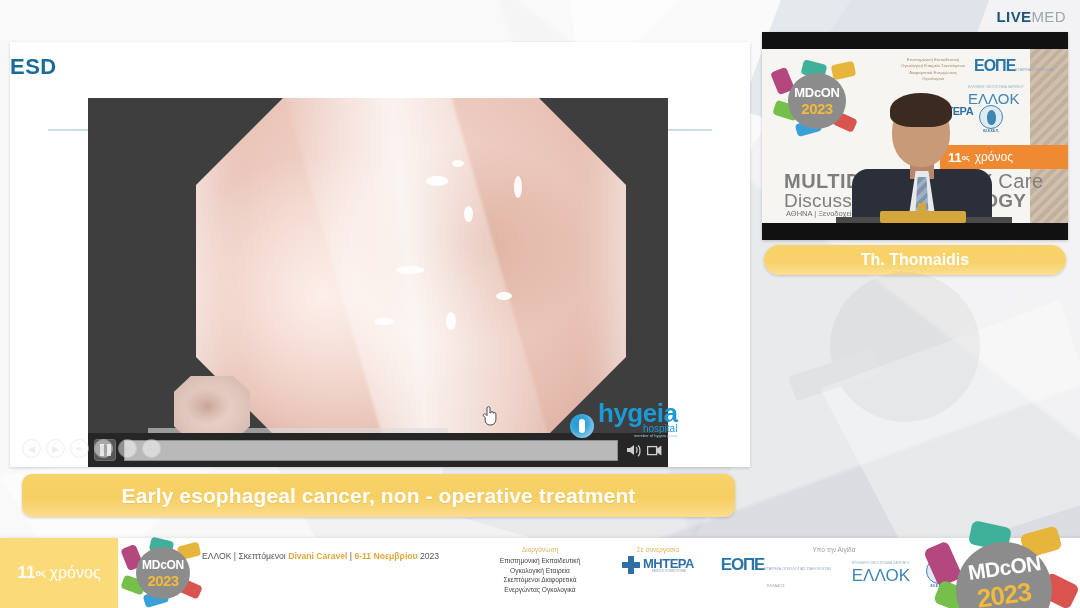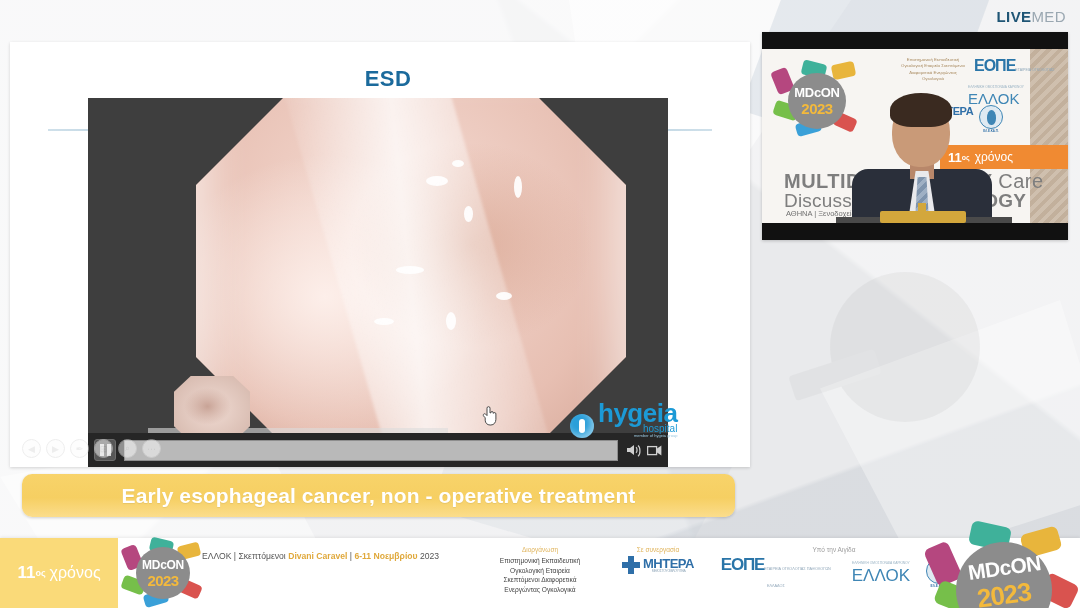--- a/index.html
+++ b/index.html
@@ -44,23 +44,22 @@
   #brand .live { font-weight: bold; color: #1f5575; }
   #brand .med  { font-weight: normal; color: #9aa7b1; }
 
   
   #slide {
     position: absolute; left: 10px; top: 42px; width: 740px; height: 425px;
     background: #ffffff;
     box-shadow: 0 1px 3px rgba(0,0,0,.16);
   }
   #slide-title {
-    position: absolute; left: 8px; top: 12px; width: 100%;
-    text-align: center;
-    font-size: 22px; font-weight: bold; color: #1b6a9c; letter-spacing: .5px; margin-top: 12px;
+    position: absolute; left: 0; top: 12px; width: 100%;
+    font-size: 22px; font-weight: bold; color: #1b6a9c; letter-spacing: .5px;
   }
   #slide-rule {
     position: absolute; left: 38px; top: 87px; width: 664px; height: 2px;
     background: linear-gradient(90deg,#cfe0ea,#8fb6cd 50%,#cfe0ea);
   }
 
   
   #video {
     position: absolute; left: 78px; top: 56px; width: 580px; height: 369px;
     background: #3e3e3e; overflow: hidden;
@@ -558,20 +557,23 @@
         <div class="tie"></div>
       </div>
       <div id="podium">
         <div class="mic"></div>
       </div>
     </div>
     <div id="spk-letterbox-top"></div>
     <div id="spk-letterbox-bot"></div>
   </div>
 
+  <div id="speaker-name">
+    <span>Th. Thomaidis</span>
+  </div>
 
   <div id="watermark">
     <div class="c"></div>
       <div class="q"></div>
   </div>
 
   <div id="footer">
     <div id="ft-chronos">
       <span>11</span>
         <sup>ος</sup>

